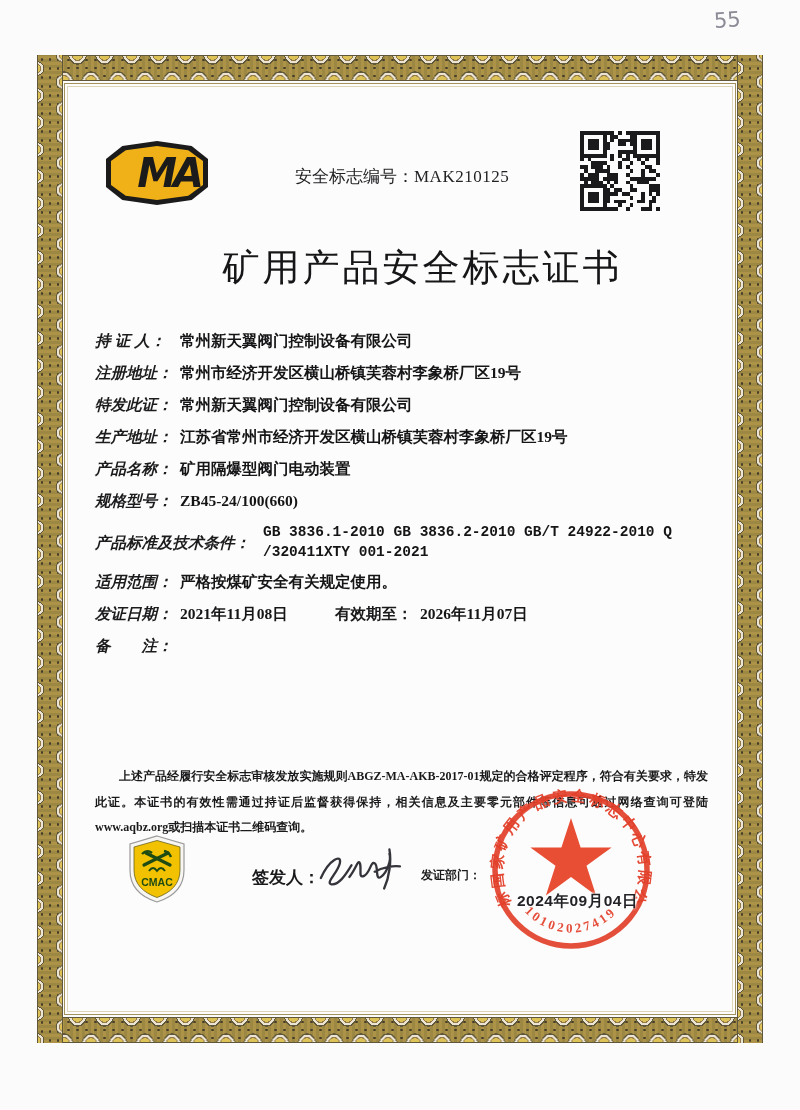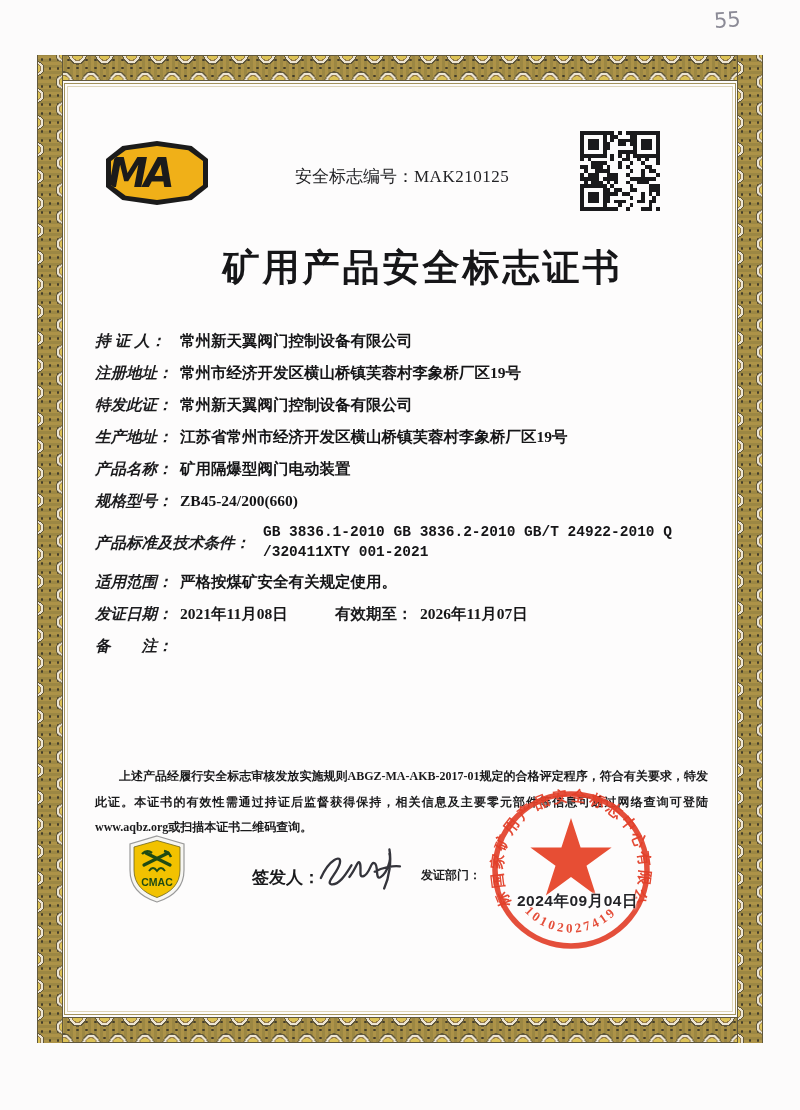--- a/index.html
+++ b/index.html
@@ -29,31 +29,31 @@
   .inner-frame{position:absolute;top:83px;left:64px;right:64px;bottom:95px;
     border:1.5px solid #a3925c;outline:1px solid #ded5b8;outline-offset:-4px;background:#fdfcfc;}
   
   .pageno{position:absolute;top:8px;left:714px;font-size:21px;color:#8b8a96;
     transform:rotate(-4deg);font-family:"DejaVu Sans",sans-serif;}
   
   .ma{position:absolute;left:106px;top:141px;width:102px;height:64px;background:#1b1b1b;
     clip-path:polygon(16% 8%,50% 0%,84% 8%,100% 28%,100% 72%,84% 92%,50% 100%,16% 92%,0% 72%,0% 28%);}
   .ma-in{position:absolute;left:5px;top:5px;width:92px;height:54px;background:#f0b018;
     clip-path:polygon(16% 8%,50% 0%,84% 8%,100% 28%,100% 72%,84% 92%,50% 100%,16% 92%,0% 72%,0% 28%);
-    display:flex;align-items:center;justify-content:flex-start;}
+    display:flex;align-items:center;justify-content:flex-end;}
   .ma-in span{font-family:"DejaVu Sans",sans-serif;font-style:italic;font-weight:900;
     font-size:40px;letter-spacing:-4px;color:#1b1b1b;transform:translateX(-3px);}
   
   .markline{position:absolute;left:295px;top:165px;font-size:17px;color:#232326;}
   .markline .lbl{font-weight:500;}
   .markline .val{font-family:"Liberation Serif",serif;letter-spacing:.5px;}
   .qr{position:absolute;left:580px;top:131px;width:80px;height:80px;}
   
   .title{position:absolute;left:0;right:0;top:243px;text-align:center;
-    font-family:"Liberation Serif",serif;font-weight:700;font-size:37px;letter-spacing:3px;color:#161618;padding-left:45px;}
+    font-family:"Liberation Serif",serif;font-weight:400;font-size:37px;letter-spacing:3px;color:#161618;padding-left:45px;}
   
   .rows{position:absolute;left:95px;top:331px;width:618px;}
   .row{display:flex;margin-bottom:12.5px;font-size:15.5px;line-height:19.5px;}
   .row .lbl{flex:none;width:85px;font-weight:700;color:#1c1c1e;font-style:italic;}
   .row .val{font-weight:700;font-family:"Liberation Serif",serif;color:#151517;}
   .row-standards{align-items:center;margin-bottom:10px;}
   .row-standards .lbl{width:168px;}
   .row-standards .val{white-space:pre-line;font-family:"Liberation Mono",monospace;font-size:14.5px;}
   .row-dates{margin-top:9px;align-items:flex-end;}
   .row-dates .v1{flex:none;width:155px;}
@@ -354,21 +354,21 @@
     <div class="row">
       <span class="lbl">生产地址：</span>
       <span class="val">江苏省常州市经济开发区横山桥镇芙蓉村李象桥厂区19号</span>
     </div>
     <div class="row">
       <span class="lbl">产品名称：</span>
       <span class="val">矿用隔爆型阀门电动装置</span>
     </div>
     <div class="row">
       <span class="lbl">规格型号：</span>
-      <span class="val">ZB45-24/200(660)</span>
+      <span class="val">ZB45-24/100(660)</span>
     </div>
     <div class="row row-standards">
       <span class="lbl">产品标准及技术条件：</span>
       <span class="val">GB 3836.1-2010 GB 3836.2-2010 GB/T 24922-2010 Q
 /320411XTY 001-2021</span>
     </div>
     <div class="row">
       <span class="lbl">适用范围：</span>
       <span class="val">严格按煤矿安全有关规定使用。</span>
     </div>

